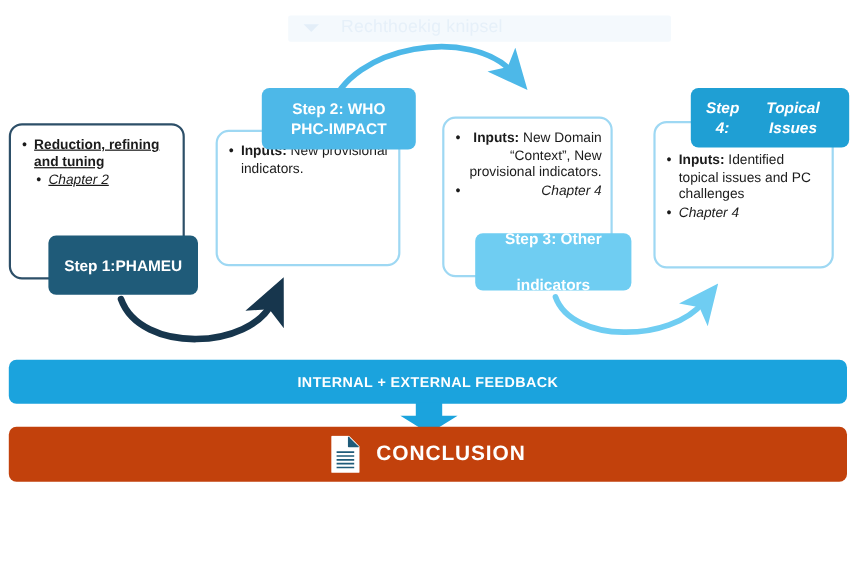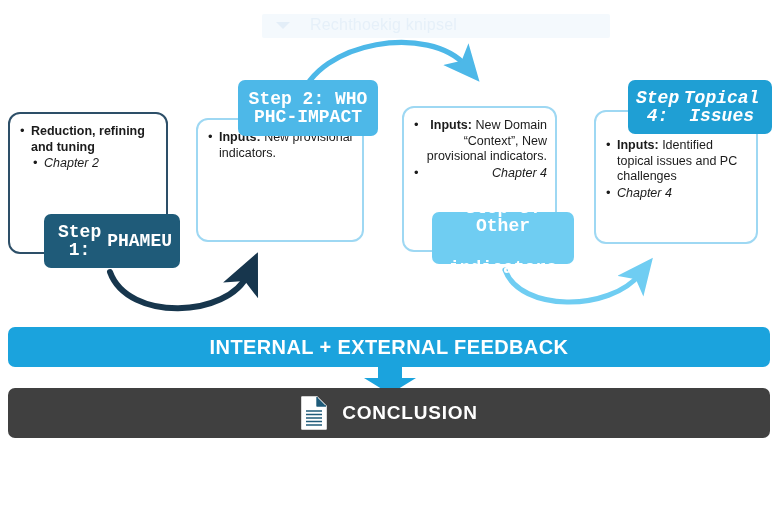--- a/index.html
+++ b/index.html
@@ -82,46 +82,45 @@
   .box li.indent::before { left: 13px; }
   .lead { font-weight: bold; }
   .ital { font-style: italic; }
 
   
   .badge {
     position: absolute;
     border-radius: 7px;
     color: #ffffff;
     font-weight: bold;
-    font-size: 18px;
+    font-size: 14px;
     line-height: 18px;
     text-align: center;
     display: flex;
     align-items: center;
     justify-content: center;
     box-sizing: border-box;
     padding: 4px 8px;
-    font-family: Liberation Mono, monospace;
   }
   .badge span { display: block; }
   .badge.italic { font-style: italic; }
 
   
   .bar {
     position: absolute;
     border-radius: 7px;
     display: flex;
     align-items: center;
     justify-content: center;
     color: #ffffff;
     font-weight: bold;
     letter-spacing: .4px;
     box-sizing: border-box;
   }
-  .bar-feedback { font-size: 20px; }
+  .bar-feedback { font-size: 13px; }
   .bar-conclusion { font-size: 19px; letter-spacing: .8px; }
   .doc-icon { margin-right: 14px; display: flex; align-items: center; }
 
   svg.arrows {
     position: absolute;
     left: 0; top: 0;
     width: 780px;
     height: 520px;
     pointer-events: none;
   }
@@ -148,21 +147,21 @@
       </marker>
     </defs>
 
     <path d="M300,100 C318,40 430,24 466,66" fill="none" stroke="#4db8e8" stroke-width="5.2" stroke-linecap="round" marker-end="url(#mk-mid)"></path>
 
     <path d="M110,272 C128,322 228,318 248,274" fill="none" stroke="#17364d" stroke-width="6" stroke-linecap="round" marker-end="url(#mk-dark)"></path>
 
     <path d="M505,270 C520,312 610,312 640,274" fill="none" stroke="#6fcdf2" stroke-width="5.2" stroke-linecap="round" marker-end="url(#mk-light)"></path>
   </svg>
 
-  <div class="box dark" style="left:8px; top:112px; width:160px; height:142px;">
+  <div class="box dark" style="left:8px; top:112px; width:160px; height:142px;text-decoration:underline;">
     <ul>
       <li>
         <span class="lead">Reduction, refining and tuning</span>
       </li>
       <li class="indent">
         <span class="ital">Chapter 2</span>
       </li>
     </ul>
   </div>
 
@@ -217,21 +216,21 @@
   </div>
 
   <div class="bar bar-feedback" style="left:8px; top:327px; width:762px; height:40px; background:#1ba3dd;">
     <span>INTERNAL + EXTERNAL FEEDBACK</span>
   </div>
 
   <svg style="position:absolute; left:358px; top:366px; width:64px; height:28px;" viewBox="0 0 64 28">
     <path d="M20,0 H44 V12 H58 L32,28 L6,12 H20 Z" fill="#1ba3dd"></path>
   </svg>
 
-  <div class="bar bar-conclusion" style="left:8px; top:388px; width:762px; height:50px; background:#404040;">
+  <div class="bar bar-conclusion" style="left:8px; top:388px; width:762px; height:50px; background:#c2410c;">
     <span class="doc-icon">
       <svg width="28" height="34" viewBox="0 0 28 34">
         <path d="M2,1 H17 L26,10 V33 H2 Z" fill="#ffffff" stroke="#ffffff" stroke-width="1.6" stroke-linejoin="round"></path>
         <path d="M17,1 V10 H26" fill="#1f5b79" stroke="#1f5b79" stroke-width="1.4" stroke-linejoin="round"></path>
         <g stroke="#1f5b79" stroke-width="1.5">
           <line x1="6" y1="15" x2="22" y2="15"></line>
           <line x1="6" y1="18.5" x2="22" y2="18.5"></line>
           <line x1="6" y1="22" x2="22" y2="22"></line>
           <line x1="6" y1="25.5" x2="22" y2="25.5"></line>
           <line x1="6" y1="29" x2="22" y2="29"></line>

